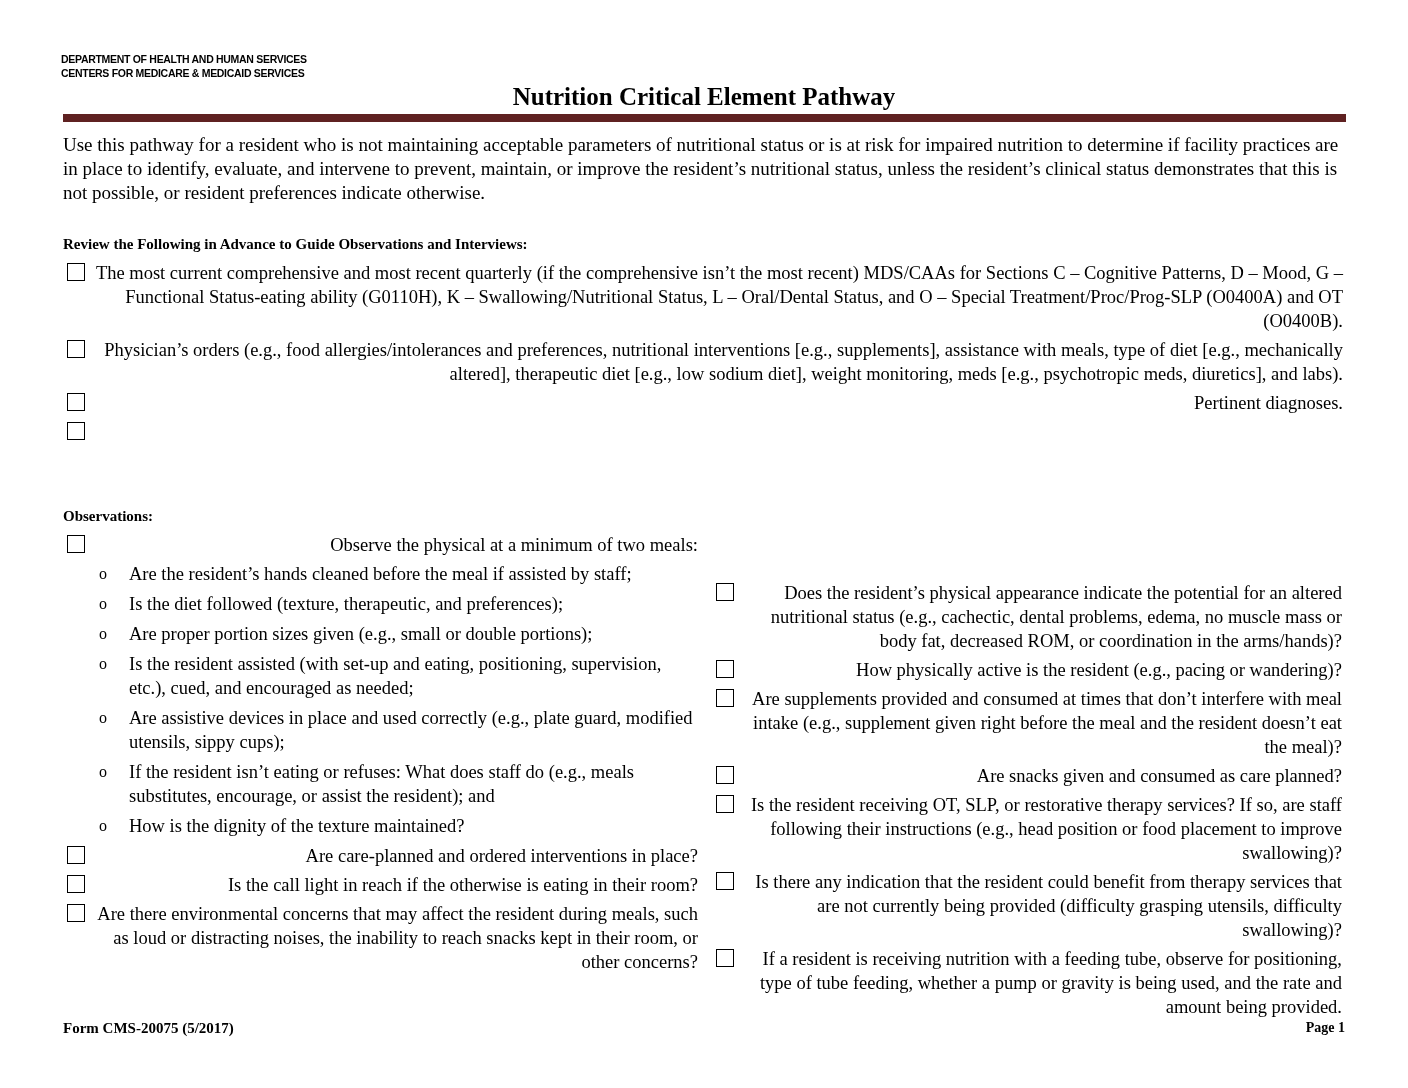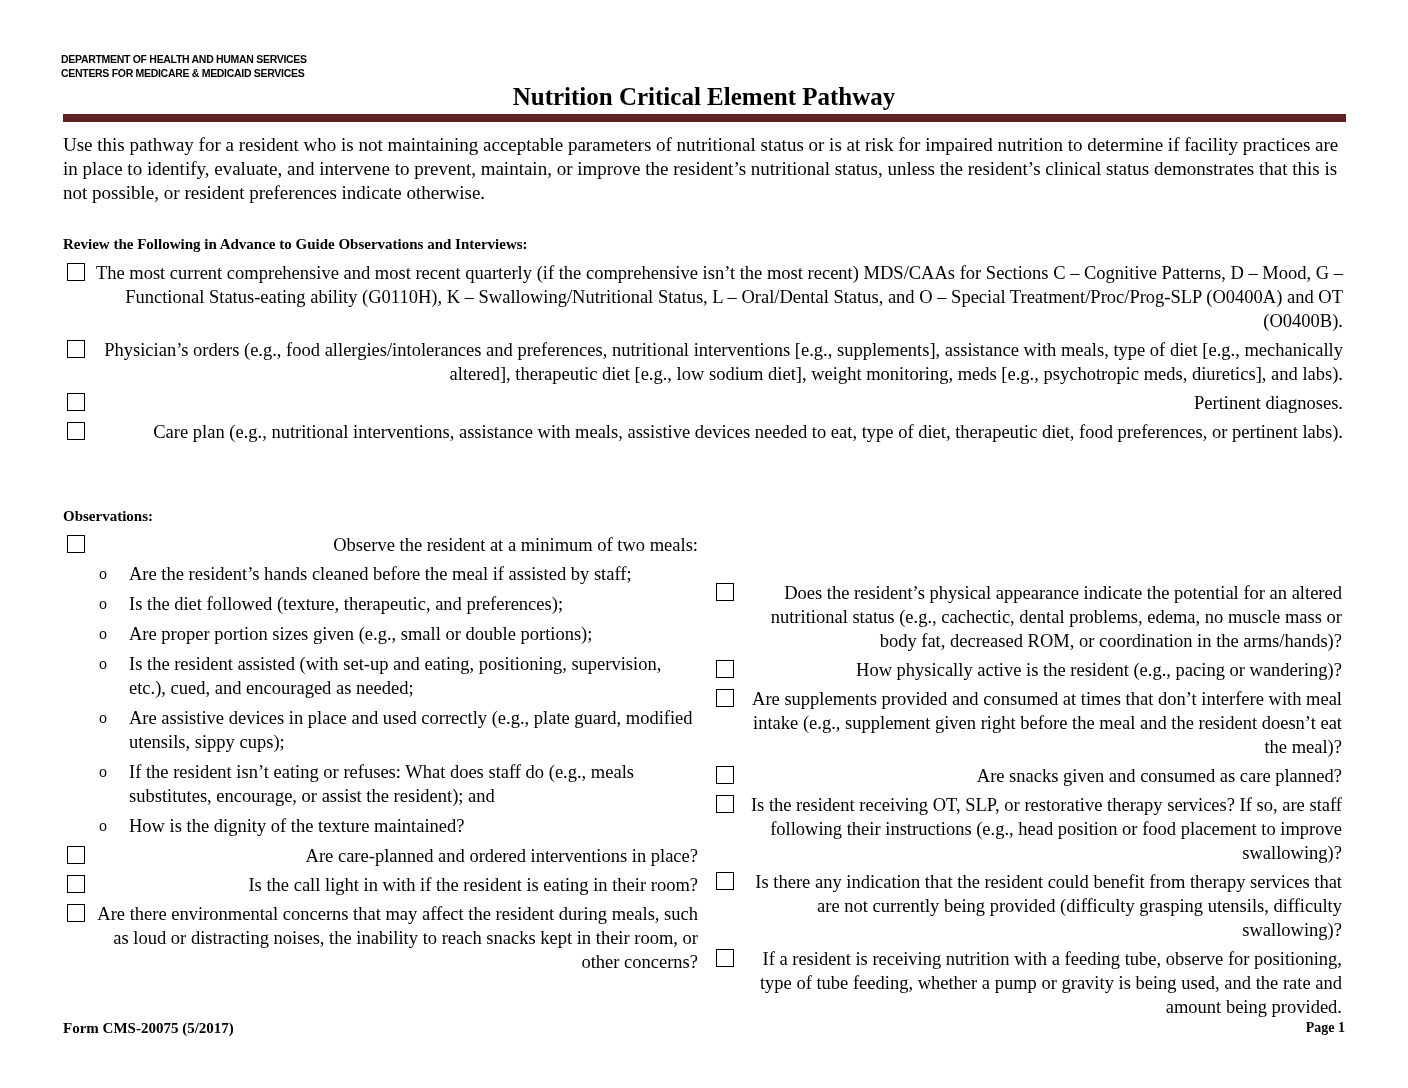--- a/index.html
+++ b/index.html
@@ -30,36 +30,36 @@
 <div class="title">Nutrition Critical Element Pathway</div>
 <div class="rule"></div>
 
 <div class="intro">Use this pathway for a resident who is not maintaining acceptable parameters of nutritional status or is at risk for impaired nutrition to determine if facility practices are in place to identify, evaluate, and intervene to prevent, maintain, or improve the resident’s nutritional status, unless the resident’s clinical status demonstrates that this is not possible, or resident preferences indicate otherwise.</div>
 
 <div class="sec-head" style="top:232px">Review the Following in Advance to Guide Observations and Interviews:</div>
 <div class="list" style="left:63px; top:261px; width:1280px;">
   <div class="item"><span class="cb"></span><span>The most current comprehensive and most recent quarterly (if the comprehensive isn’t the most recent) MDS/CAAs for Sections C – Cognitive Patterns, D – Mood, G – Functional Status-eating ability (G0110H), K – Swallowing/Nutritional Status, L – Oral/Dental Status, and O – Special Treatment/Proc/Prog-SLP (O0400A) and OT (O0400B).</span></div>
   <div class="item"><span class="cb"></span><span>Physician’s orders (e.g., food allergies/intolerances and preferences, nutritional interventions [e.g., supplements], assistance with meals, type of diet [e.g., mechanically altered], therapeutic diet [e.g., low sodium diet], weight monitoring, meds [e.g., psychotropic meds, diuretics], and labs).</span></div>
   <div class="item"><span class="cb"></span><span>Pertinent diagnoses.</span></div>
-  <div class="item"><span class="cb"></span><span>Care plan (e.g., nutritional interventions, assistance with meals, assistive devices needed to eat, type of diet, therapeutic diet, food preferences, or pertinent labs).</span></div>
+  <div class="item"><span class="cb"></span></div>
 </div>
 
 <div class="sec-head" style="top:504px">Observations:</div>
 
 <div class="list" style="left:63px; top:533px; width:635px;">
-  <div class="item"><span class="cb"></span><span>Observe the resident at a minimum of two meals:</span></div>
+  <div class="item"><span class="cb"></span><span>Observe the physical at a minimum of two meals:</span></div>
   <div class="sub"><span class="bullet">o</span><span>Are the resident’s hands cleaned before the meal if assisted by staff;</span></div>
   <div class="sub"><span class="bullet">o</span><span>Is the diet followed (texture, therapeutic, and preferences);</span></div>
   <div class="sub"><span class="bullet">o</span><span>Are proper portion sizes given (e.g., small or double portions);</span></div>
   <div class="sub"><span class="bullet">o</span><span>Is the resident assisted (with set-up and eating, positioning, supervision, etc.), cued, and encouraged as needed;</span></div>
   <div class="sub"><span class="bullet">o</span><span>Are assistive devices in place and used correctly (e.g., plate guard, modified utensils, sippy cups);</span></div>
   <div class="sub"><span class="bullet">o</span><span>If the resident isn’t eating or refuses: What does staff do (e.g., meals substitutes, encourage, or assist the resident); and</span></div>
   <div class="sub"><span class="bullet">o</span><span>How is the dignity of the texture maintained?</span></div>
   <div class="item"><span class="cb"></span><span>Are care-planned and ordered interventions in place?</span></div>
-  <div class="item"><span class="cb"></span><span>Is the call light in with if the resident is eating in their room?</span></div>
+  <div class="item"><span class="cb"></span><span>Is the call light in reach if the otherwise is eating in their room?</span></div>
   <div class="item"><span class="cb"></span><span>Are there environmental concerns that may affect the resident during meals, such as loud or distracting noises, the inability to reach snacks kept in their room, or other concerns?</span></div>
 </div>
 
 <div class="list" style="left:712px; top:533px; width:630px;margin-top:48px;">
   <div class="item"><span class="cb"></span><span>Does the resident’s physical appearance indicate the potential for an altered nutritional status (e.g., cachectic, dental problems, edema, no muscle mass or body fat, decreased ROM, or coordination in the arms/hands)?</span></div>
   <div class="item"><span class="cb"></span><span>How physically active is the resident (e.g., pacing or wandering)?</span></div>
   <div class="item"><span class="cb"></span><span>Are supplements provided and consumed at times that don’t interfere with meal intake (e.g., supplement given right before the meal and the resident doesn’t eat the meal)?</span></div>
   <div class="item"><span class="cb"></span><span>Are snacks given and consumed as care planned?</span></div>
   <div class="item"><span class="cb"></span><span>Is the resident receiving OT, SLP, or restorative therapy services? If so, are staff following their instructions (e.g., head position or food placement to improve swallowing)?</span></div>
   <div class="item"><span class="cb"></span><span>Is there any indication that the resident could benefit from therapy services that are not currently being provided (difficulty grasping utensils, difficulty swallowing)?</span></div>

